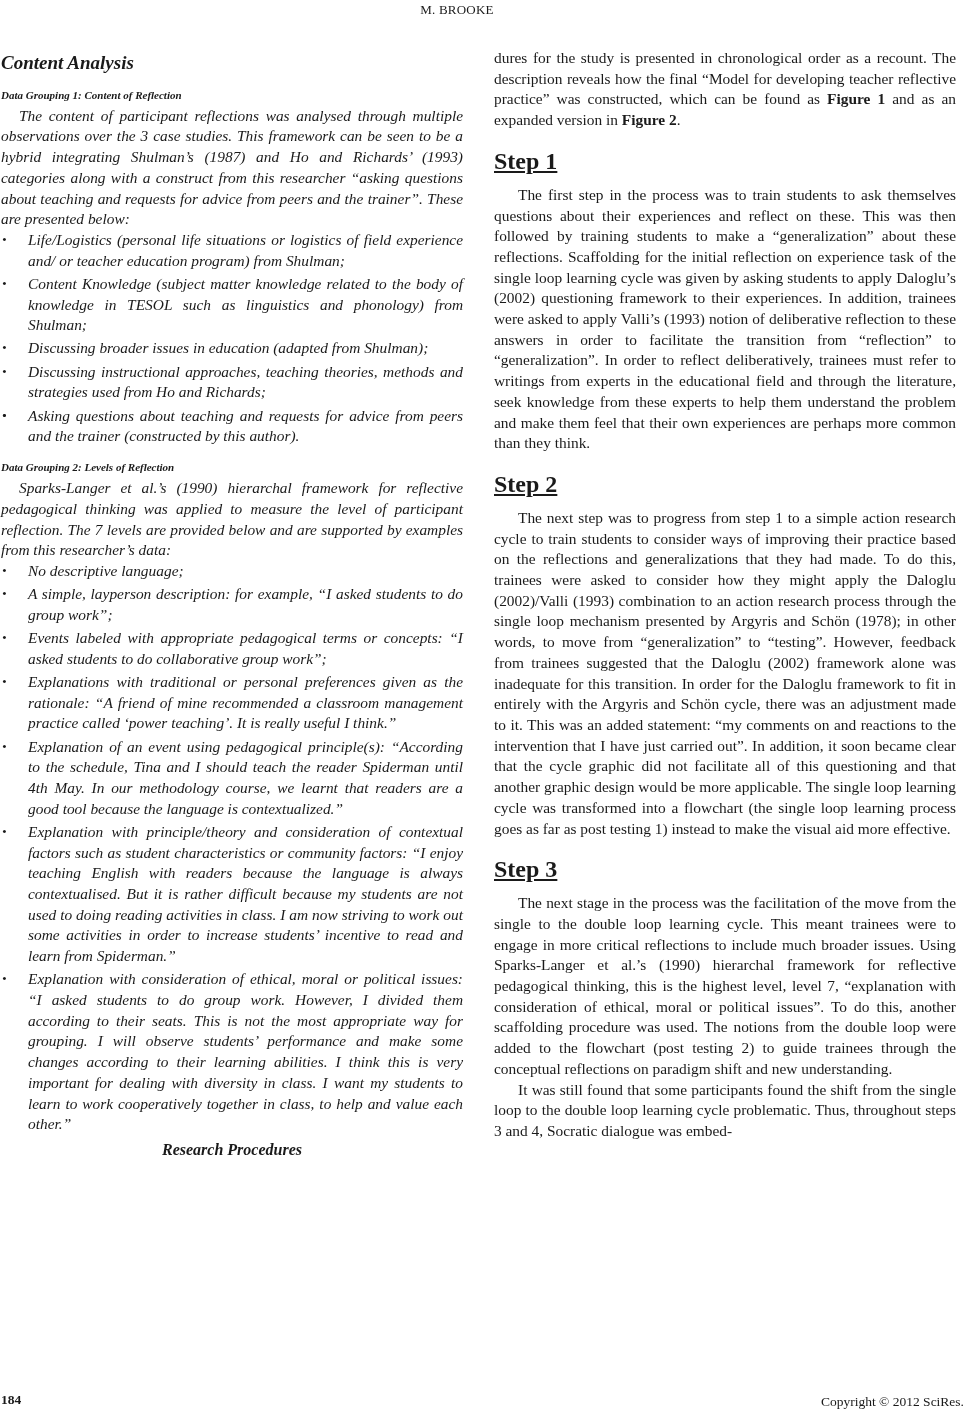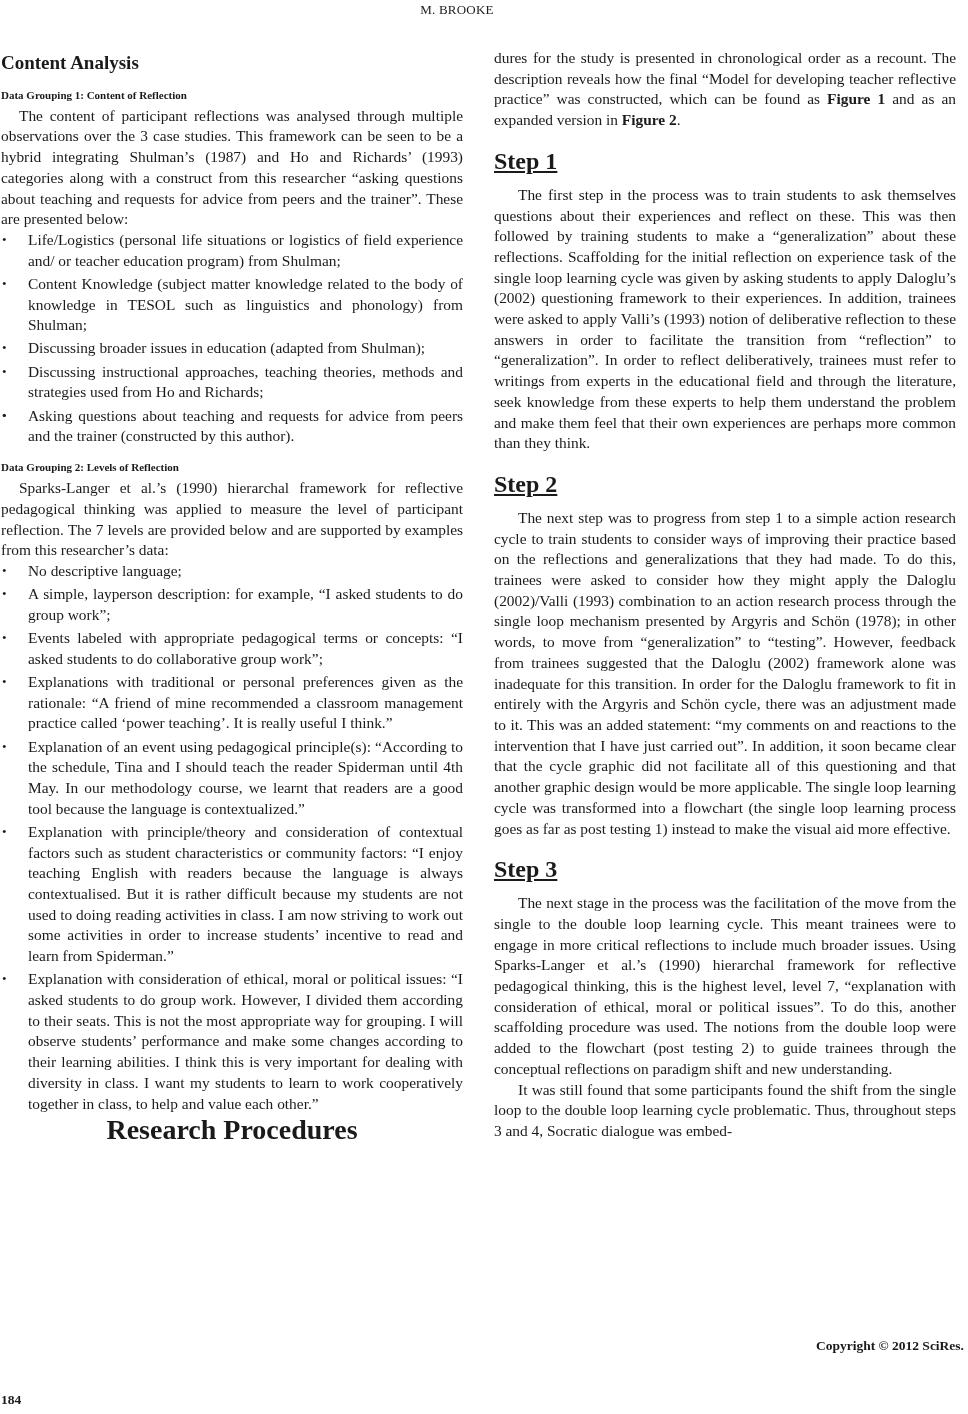--- a/index.html
+++ b/index.html
@@ -8,47 +8,47 @@
     font-family: "Liberation Serif", serif; color: #1a1a1a;
   }
   .running-head {
     position: absolute; top: 2px; left: 0; width: 914px; text-align: center;
     font-size: 13px; letter-spacing: 0.2px;
   }
   .col {
     position: absolute; top: 48px; font-size: 15.4px; line-height: 20.7px;
     text-align: justify; hyphens: manual;
   }
-  .col-left { left: 1px; width: 462px; }
+  .col-left { left: 1px; width: 462px; font-style: italic; }
   .col-right { left: 494px; width: 462px; }
   h2.section {
     font-size: 19px; font-weight: bold; margin: 2px 0 9px 0; line-height: 26px;
   }
-  h2.centered { text-align: center; margin: 0 0 10px 0; font-size: 28px; }
+  h2.centered { text-align: center; margin: 0 0 10px 0; font-size: 16px; }
   h3.sub {
     font-size: 11px; font-weight: bold; margin: 0; line-height: 20.7px;
   }
   h3.step {
     font-size: 24px; font-weight: bold; margin: 18px 0 12px 0; line-height: 24px; text-decoration: underline;
   }
   p { margin: 0; text-indent: 18px; }
   p.noindent { text-indent: 0; }
   p.step-para { text-indent: 24px; }
   ul.bullets { list-style: none; margin: 0 0 0 0; padding: 0; }
   ul.bullets li { position: relative; padding-left: 27px; margin: 0 0 2.5px 0; }
   ul.bullets li .bullet {
     position: absolute; left: 1px; top: 0; font-size: 13px;
   }
   .gap-after-list { height: 8px; }
   b.fig { font-weight: bold; }
   .footer-left {
     position: absolute; left: 1px; top: 1392px; font-size: 13.5px; font-weight: bold;
   }
   .footer-right {
-    position: absolute; right: 4px; top: 1338px; font-size: 13.5px; font-weight: bold;
+    position: absolute; right: 4px; top: 1394px; font-size: 13.5px;
   }
 </style>
 </head>
 <body>
 
 <div class="running-head">M. BROOKE</div>
 
 <div class="col col-left">
   <h2 class="section">Content Analysis</h2>
 

